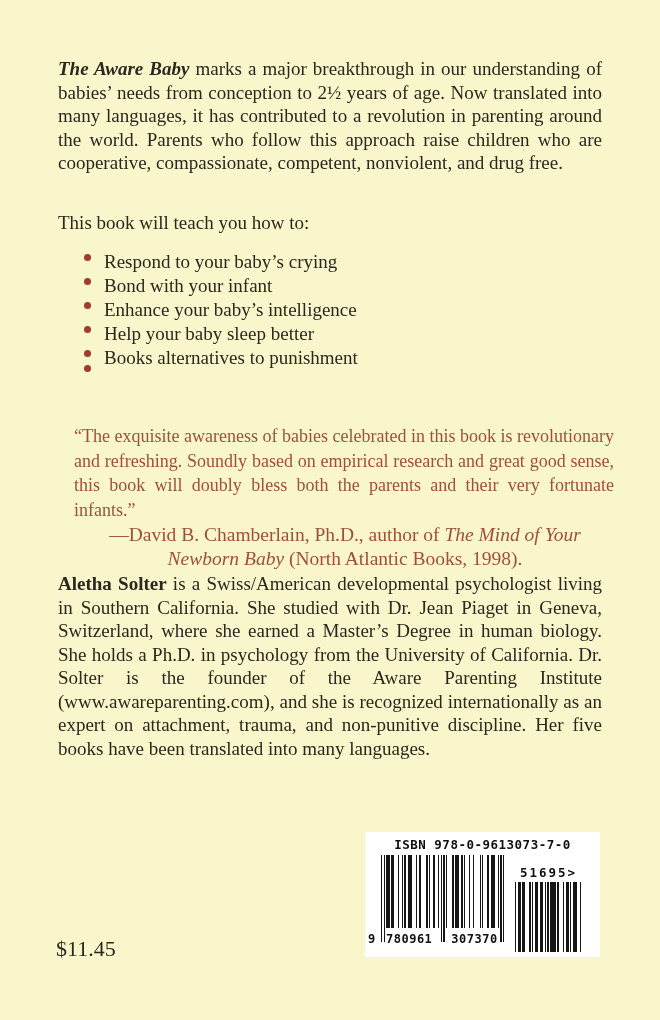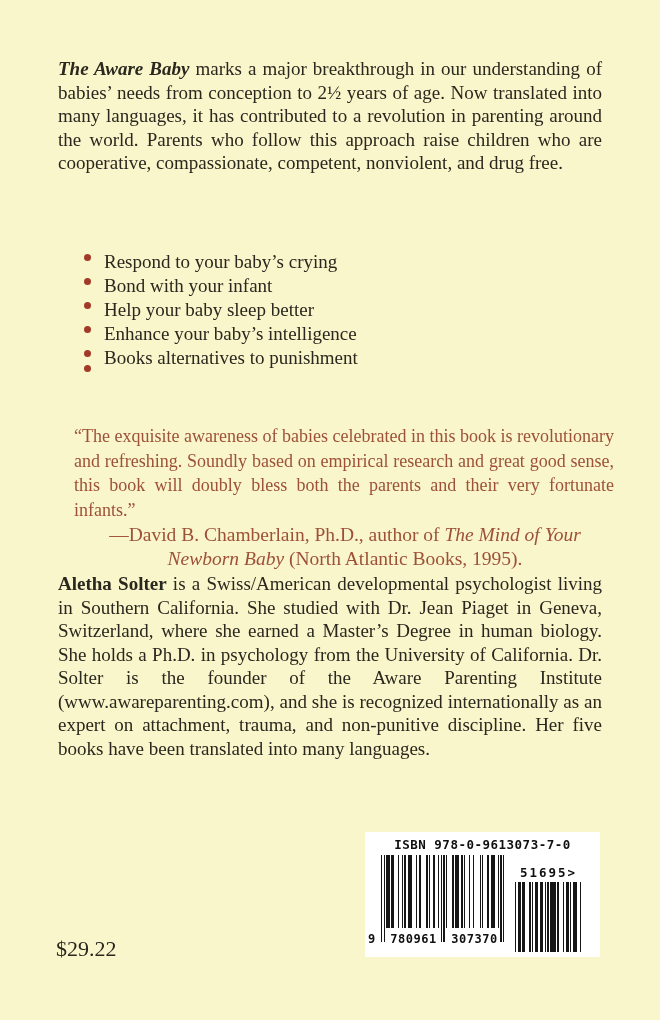--- a/index.html
+++ b/index.html
@@ -69,21 +69,21 @@
   .bars{display:flex;align-items:flex-start;height:100%;}
   .bars span{flex:none;}
   .bars .bar{background:var(--bar);}
   .digits{
     position:absolute;bottom:-2px;left:0;width:100%;height:14px;
     font-family:"DejaVu Sans Mono","Liberation Mono",monospace;
     font-weight:bold;font-size:12px;color:#101010;
   }
   .digits span{position:absolute;bottom:0;white-space:nowrap;}
   .d-pre{left:-13px;}
-  .d-g1{left:5px;width:55px;text-align:center;letter-spacing:0.5px;}
+  .d-g1{left:5px;width:55px;letter-spacing:0.5px;}
   .d-g2{left:66px;width:55px;text-align:center;letter-spacing:0.5px;}
   .supp-bc{width:67px;margin-top:12px;}
   .supp-label{
     height:15px;text-align:center;
     font-family:"DejaVu Sans Mono","Liberation Mono",monospace;
     font-weight:bold;font-size:12.5px;letter-spacing:2px;color:#101010;
     white-space:nowrap;
   }
   .supp-bars{height:71px;margin-top:2px;}
   .price{
@@ -91,50 +91,51 @@
     font-size:22px;color:var(--ink);
   }
 </style>
 </head>
 <body>
 
 <div class="cover">
 
   <p class="intro"><span class="lead-bi">The Aware Baby</span><span> marks a major breakthrough in our understanding of babies’ needs from conception to 2½ years of age. Now translated into many languages, it has contributed to a revolution in parenting around the world. Parents who follow this approach raise children who are cooperative, compassionate, competent, nonviolent, and drug free.</span></p>
 
+  <p class="teach-heading">This book will teach you how to:</p>
 
   <ul class="bullets">
     <li>
         <span class="dot"></span>
         <span>Respond to your baby’s crying</span>
       </li>
     <li>
         <span class="dot"></span>
         <span>Bond with your infant</span>
       </li>
     <li>
         <span class="dot"></span>
+        <span>Enhance your baby’s intelligence</span>
+      </li>
+    <li>
+        <span class="dot"></span>
         <span>Help your baby sleep better</span>
       </li>
     <li>
         <span class="dot"></span>
-        <span>Enhance your baby’s intelligence</span>
-      </li>
-    <li>
-        <span class="dot"></span>
         <span>Books alternatives to punishment</span>
       </li>
     <li>
         <span class="dot"></span>
       </li>
   </ul>
 
   <p class="quote">“The exquisite awareness of babies celebrated in this book is revolutionary and refreshing. Soundly based on empirical research and great good sense, this book will doubly bless both the parents and their very fortunate infants.”</p>
 
-  <p class="attrib"><span>—David B. Chamberlain, Ph.D., author of </span><i>The Mind of Your Newborn Baby</i><span> (North Atlantic Books, 1995).</span></p>
+  <p class="attrib"><span>—David B. Chamberlain, Ph.D., author of </span><i>The Mind of Your Newborn Baby</i><span> (North Atlantic Books, 1998).</span></p>
 
   <p class="bio"><span class="lead-b">Aletha Solter</span><span> is a Swiss/American developmental psychologist living in Southern California. She studied with Dr. Jean Piaget in Geneva, Switzerland, where she earned a Master’s Degree in human biology. She holds a Ph.D. in psychology from the University of California. Dr. Solter is the founder of the Aware Parenting Institute (www.awareparenting.com), and she is recognized internationally as an expert on attachment, trauma, and non-punitive discipline. Her five books have been translated into many languages.</span></p>
 
   <div class="barcode-box">
     <div class="isbn-label">ISBN 978-0-9613073-7-0</div>
     <div class="bars-row">
       <div class="main-bc">
         <div class="bars" id="main-bars">
             <span class="bar" style="width: 1.3px; height: 87px;"></span>
             <span class="gap" style="width: 1.3px; height: 1px;"></span>
@@ -234,15 +235,15 @@
             <span class="bar" style="width: 1.42px; height: 70px;"></span>
             <span class="gap" style="width: 1.42px; height: 1px;"></span>
             <span class="bar" style="width: 4.26px; height: 70px;"></span>
             <span class="gap" style="width: 2.84px; height: 1px;"></span>
             <span class="bar" style="width: 1.42px; height: 70px;"></span>
           </div>
       </div>
     </div>
   </div>
 
-  <div class="price">$29.22</div>
+  <div class="price">$11.45</div>
 
 </div>
 
 </body></html>

